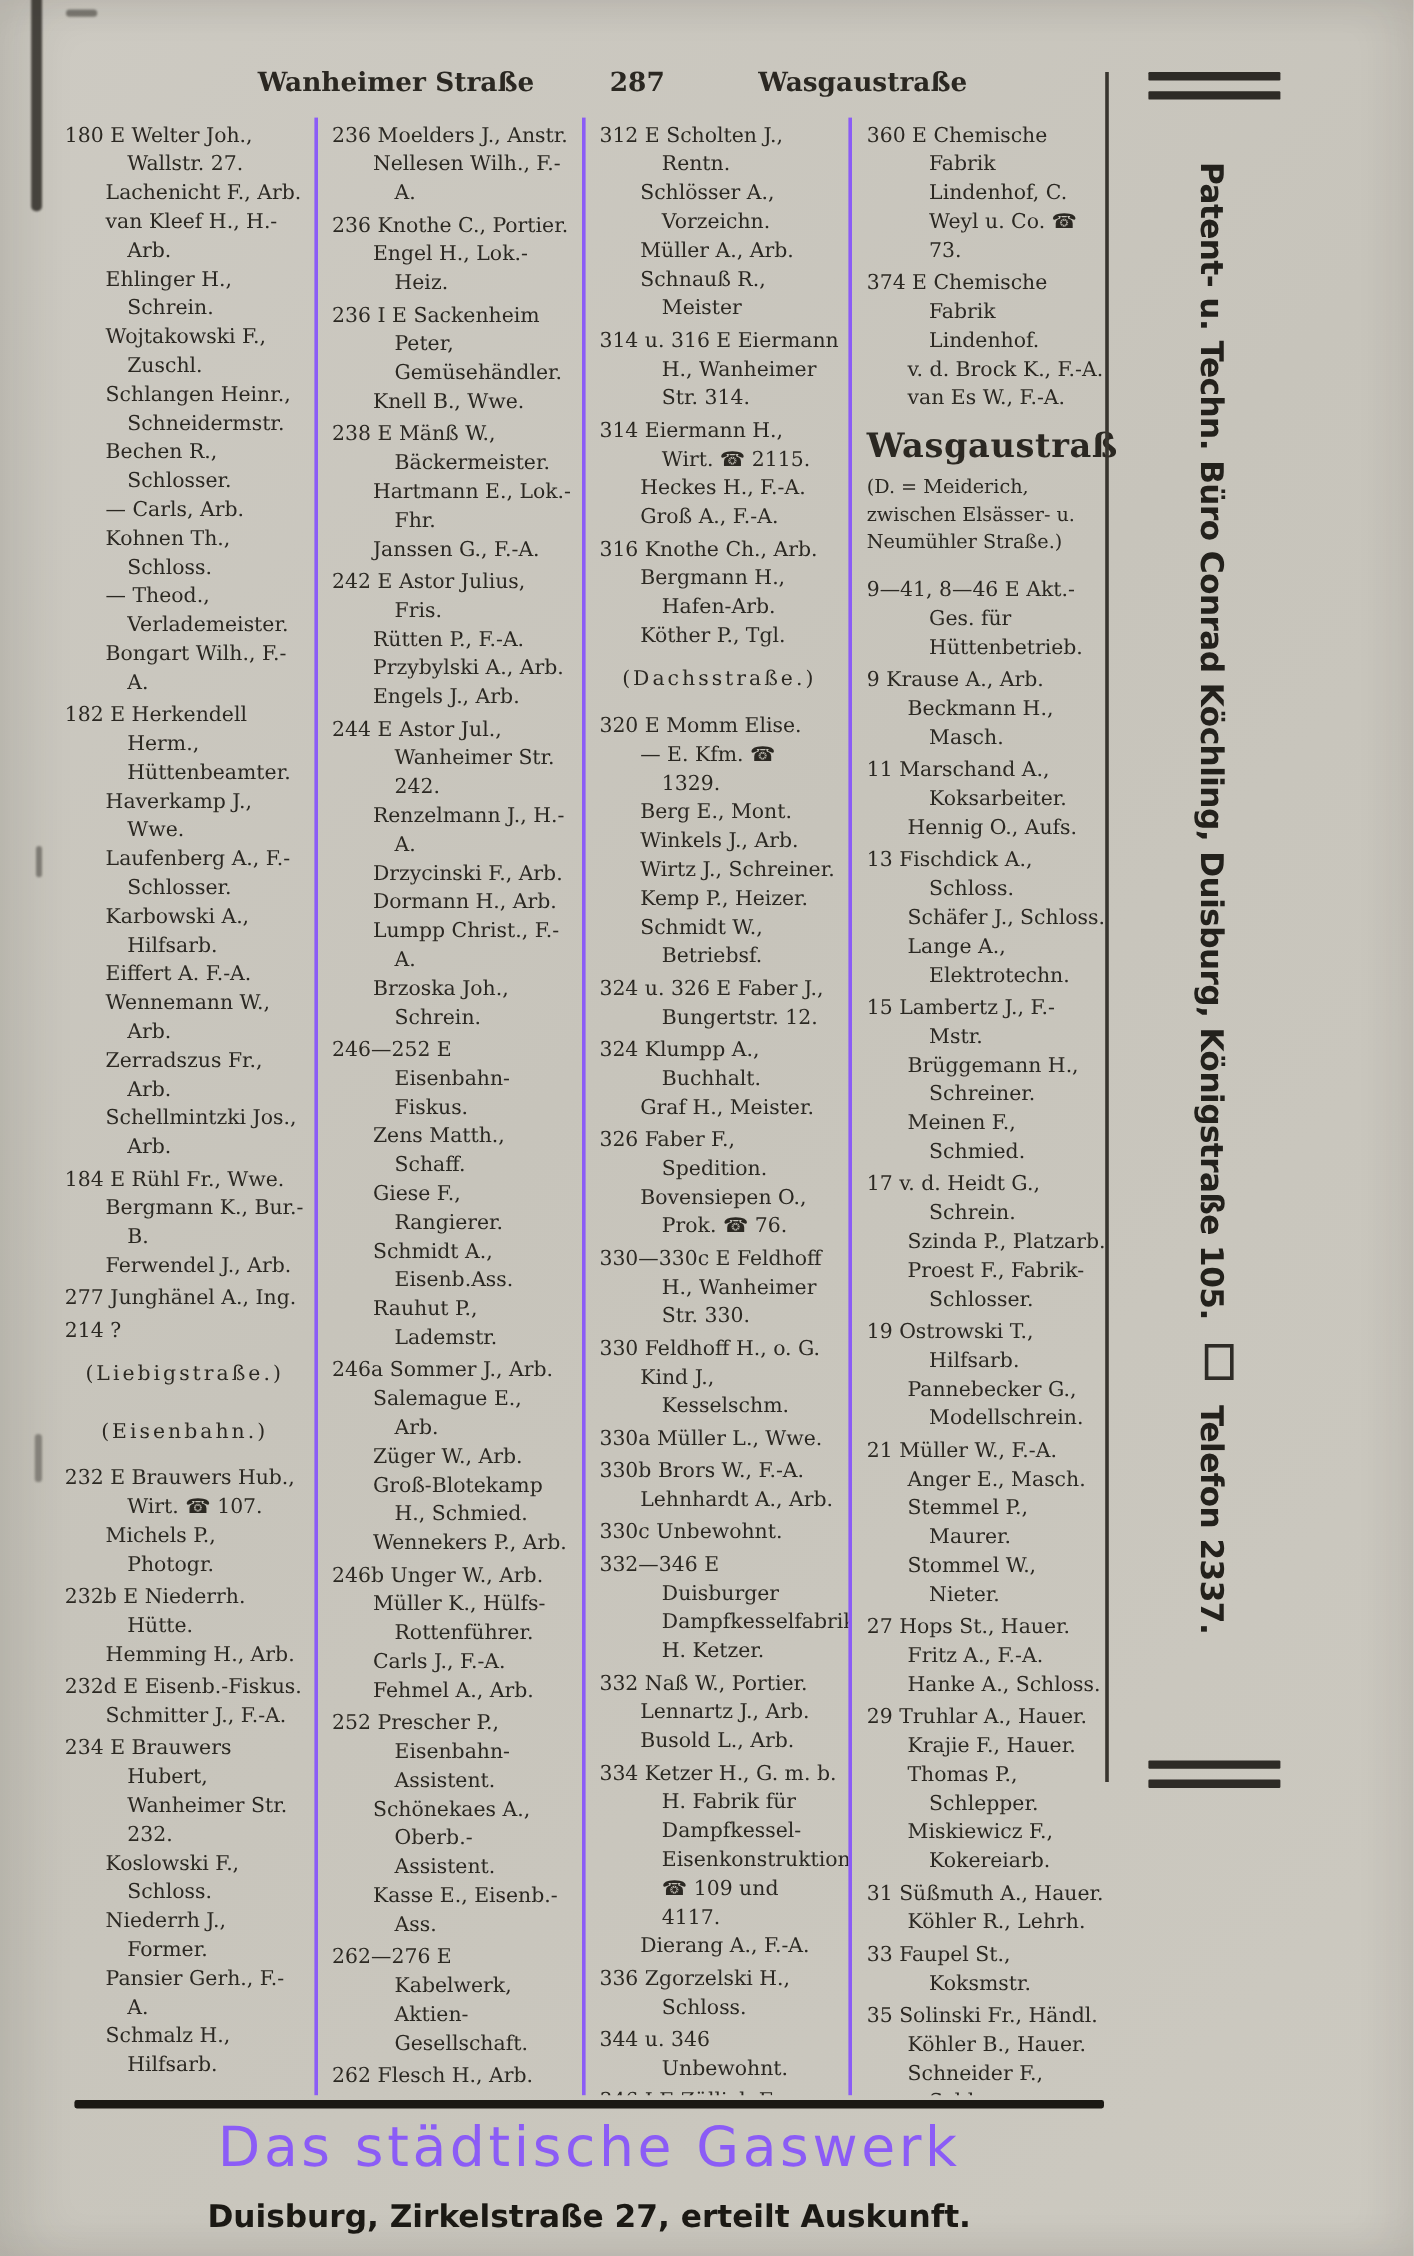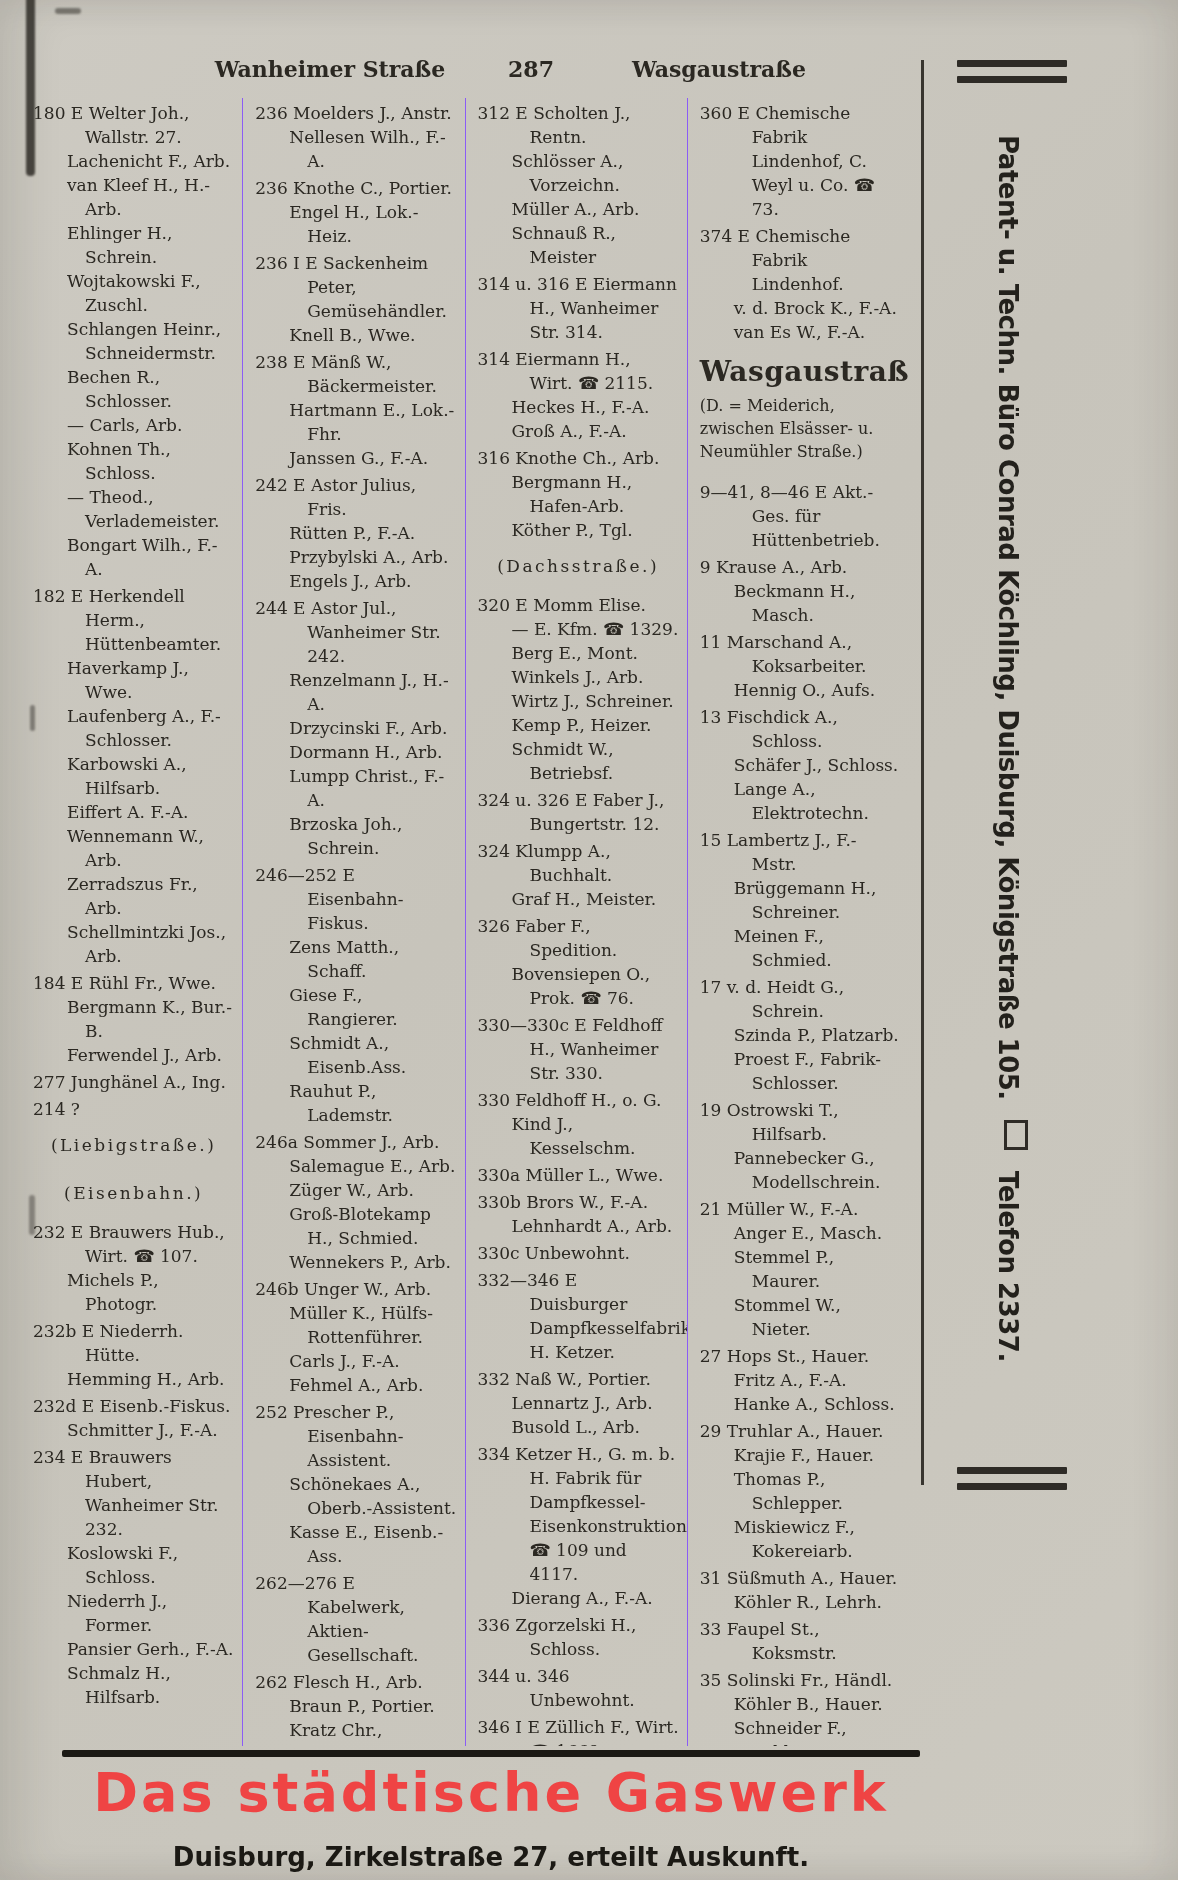--- a/index.html
+++ b/index.html
@@ -9,44 +9,44 @@
     box-shadow: inset 24px 0 40px rgba(40,35,25,.10), inset -18px 0 34px rgba(40,35,25,.07);
     font-family:"DejaVu Serif","DejaVu Sans",serif;
     color:#2b2822;
   }
   
   .header { position:absolute; top:56px; left:45px; width:876px; height:34px; font-size:22px; font-weight:600; }
   .header .h-left  { position:absolute; left:148px; width:274px; text-align:center; }
   .header .h-page  { position:absolute; left:400px; width:172px; text-align:center; }
   .header .h-right { position:absolute; left:558px; width:232px; text-align:center; }
   
-  .columns { position:absolute; left:33px; top:98px; width:876px; height:1648px; display:flex; }
+  .columns { position:absolute; left:54px; top:98px; width:876px; height:1648px; display:flex; }
   .col { flex:1; overflow:hidden; padding-right:8px; font-size:17px; line-height:24px; }
-  .col + .col { border-left:1px solid #8b5cf6; padding-left:12px; }
+  .col + .col { border-left:3px solid #8b5cf6; padding-left:12px; }
   .entry { padding-left:52px; text-indent:-52px; }
   .e-num { margin-top:3px; }
   .e-res { text-indent:-18px; }
   .e-center { padding:12px 0; text-indent:0; text-align:center; letter-spacing:2.5px; }
   .e-heading { padding:16px 0 6px; text-indent:0; text-align:center; font-weight:bold; font-size:28px; letter-spacing:.5px; }
   .e-note { padding:4px 0 14px; text-indent:0; font-size:16px; line-height:23px; }
   
   .sidebar-rule { position:absolute; left:921px; top:60px; width:3px; height:1425px; background:#38352f; }
   .sidebar { position:absolute; left:932px; top:60px; width:160px; height:1430px;
              display:flex; flex-direction:column; align-items:center; justify-content:space-between; }
   .bars { display:flex; flex-direction:column; gap:9px; width:110px; }
   .bar { height:7px; background:#2e2b26; border-radius:1px; }
   .vtext { writing-mode:vertical-rl; font-family:"DejaVu Sans","Liberation Sans",sans-serif;
            font-weight:bold; font-size:26px; letter-spacing:-.5px; color:#23211c;
            height:1280px; text-align:left; white-space:nowrap; }
   .sep-box { display:inline-block; width:18px; height:24px; border:3px solid #2e2b26; margin:12px 3px; vertical-align:middle; }
   
   .banner { position:absolute; left:62px; top:1750px; width:858px; text-align:center; }
   .banner-rule { height:7px; background:#1b1914; margin-bottom:8px; border-radius:2px; }
-  .banner-title { font-family:"DejaVu Sans","Liberation Sans",sans-serif; font-weight:bold;
-                  font-size:54px; line-height:1.05; letter-spacing:3px; color:#ef4444; }
+  .banner-title { font-family:"DejaVu Sans","Liberation Sans",sans-serif; font-weight:normal;
+                  font-size:46px; line-height:1.05; letter-spacing:3px; color:#8b5cf6; }
   .banner-subtitle { font-family:"DejaVu Sans","Liberation Sans",sans-serif; font-weight:bold;
                      font-size:26px; margin-top:20px; color:#1b1914; }
   
   .smudge { position:absolute; background:#2a2722; filter:blur(1px); border-radius:4px; }
   .sm1 { left:26px; top:-6px; width:9px; height:182px; opacity:.82; }
   .sm2 { left:30px; top:705px; width:5px; height:26px; opacity:.45; }
   .sm3 { left:29px; top:1195px; width:6px; height:40px; opacity:.4; }
   .sm4 { left:55px; top:8px; width:26px; height:6px; opacity:.5; }
 </style>
 </head>

